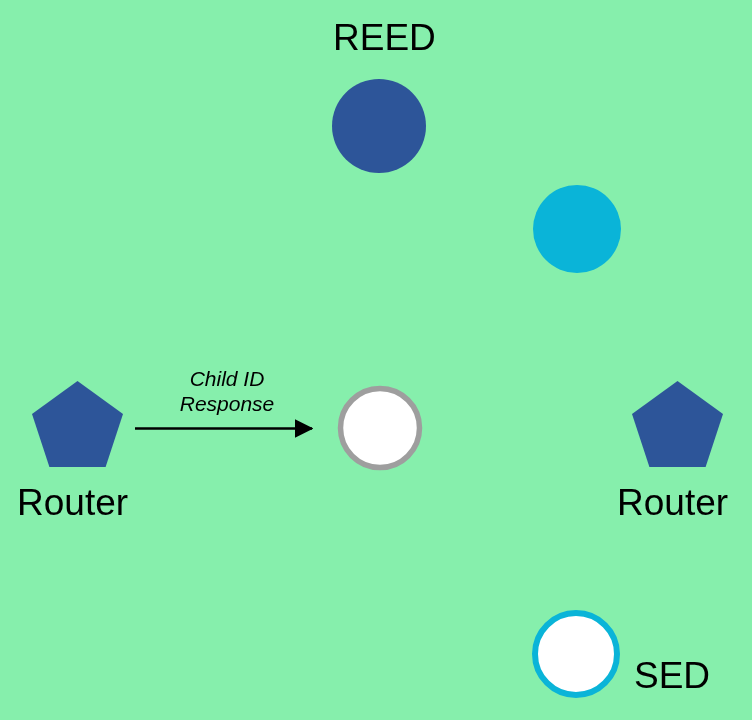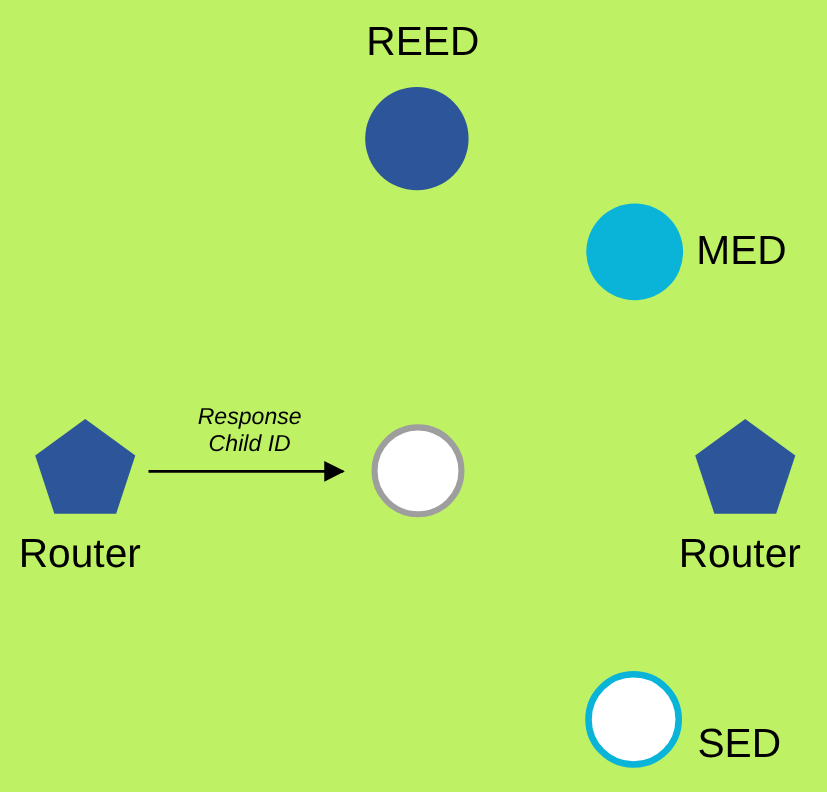--- a/index.html
+++ b/index.html
@@ -9,21 +9,21 @@
     background: #ffffff;
   }
   body {
     font-family: "Liberation Sans", sans-serif;
     -webkit-font-smoothing: antialiased;
   }
   #diagram-canvas {
     position: relative;
     width: 752px;
     height: 720px;
-    background: #bef264;
+    background: #86efac;
     overflow: hidden;
   }
   #diagram-svg {
     position: absolute;
     left: 0;
     top: 0;
     width: 752px;
     height: 720px;
     display: block;
   }
@@ -82,26 +82,25 @@
     <polygon points="77.5,381 123,414 105.6,467 49.4,467 32,414" fill="#2d5599"></polygon>
 
     <polygon points="677.5,381 723,414 705.6,467 649.4,467 632,414" fill="#2d5599"></polygon>
 
     <line x1="135" y1="428.5" x2="312" y2="428.5" stroke="#000000" stroke-width="2.6" marker-end="url(#arrow-head)"></line>
 
   </svg>
 
   <div class="node-label label-lg" id="label-reed">REED</div>
 
-  <div class="node-label label-lg" id="label-med">MED</div>
 
   <div class="node-label label-lg" id="label-router-l">Router</div>
 
   <div class="node-label label-lg" id="label-router-r">Router</div>
 
   <div class="node-label label-lg" id="label-sed">SED</div>
 
   <div class="edge-label" id="label-child-id">
+    <div>Child ID</div>
     <div>Response</div>
-    <div>Child ID</div>
   </div>
 
 </div>
 
 </body></html>

